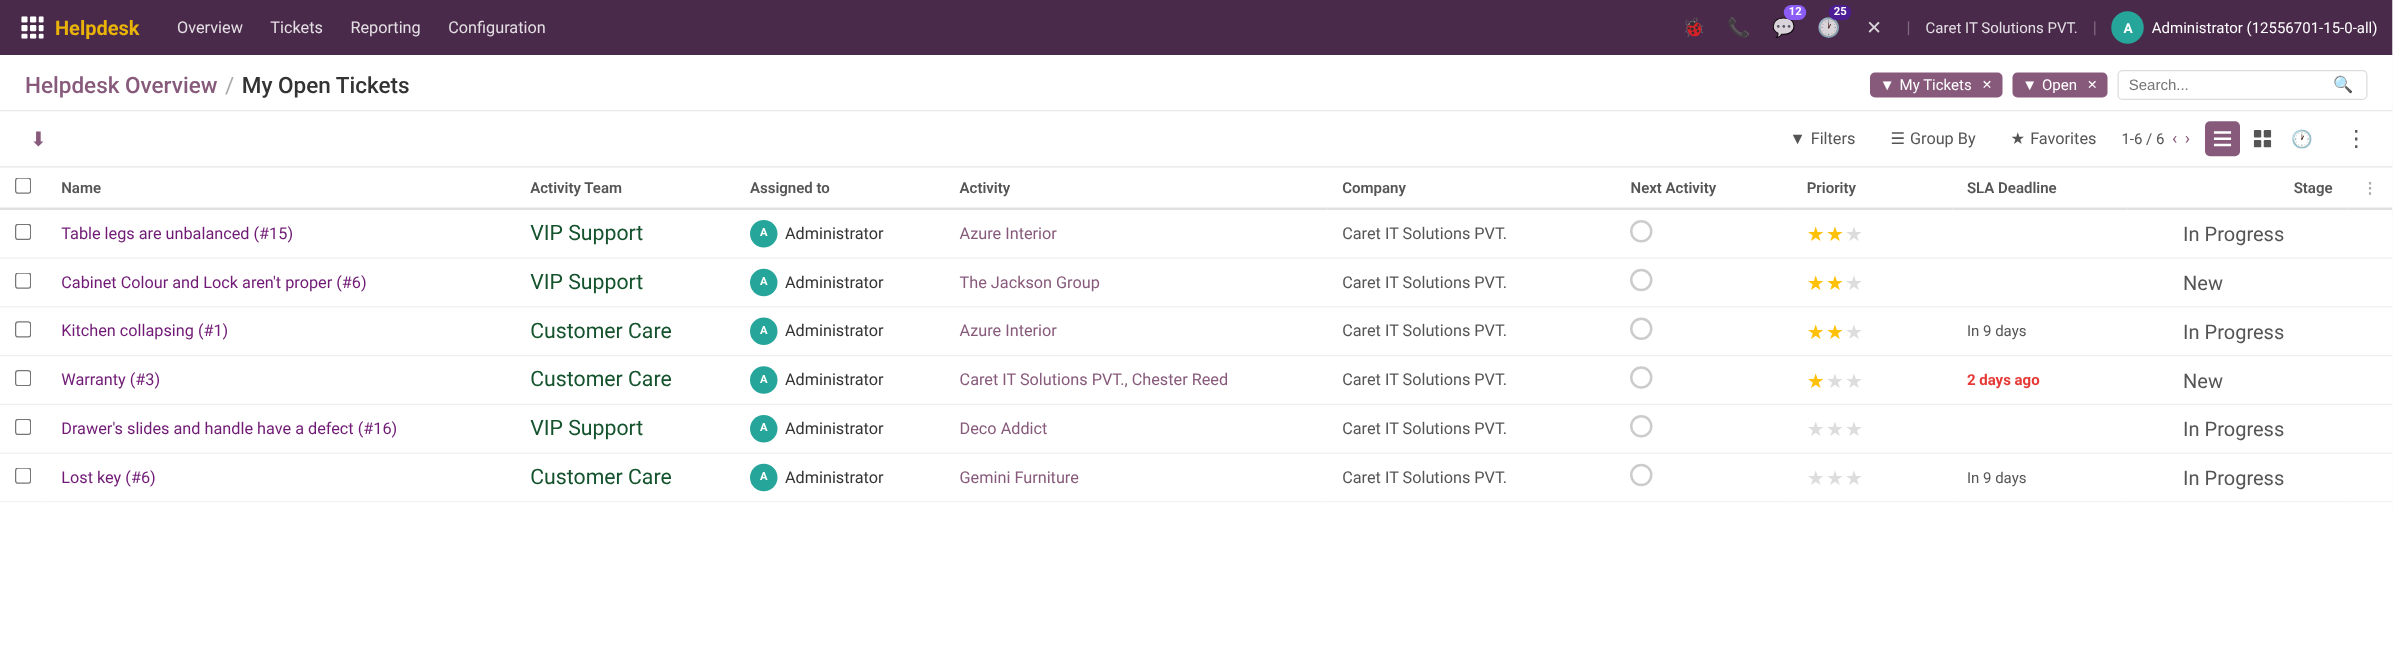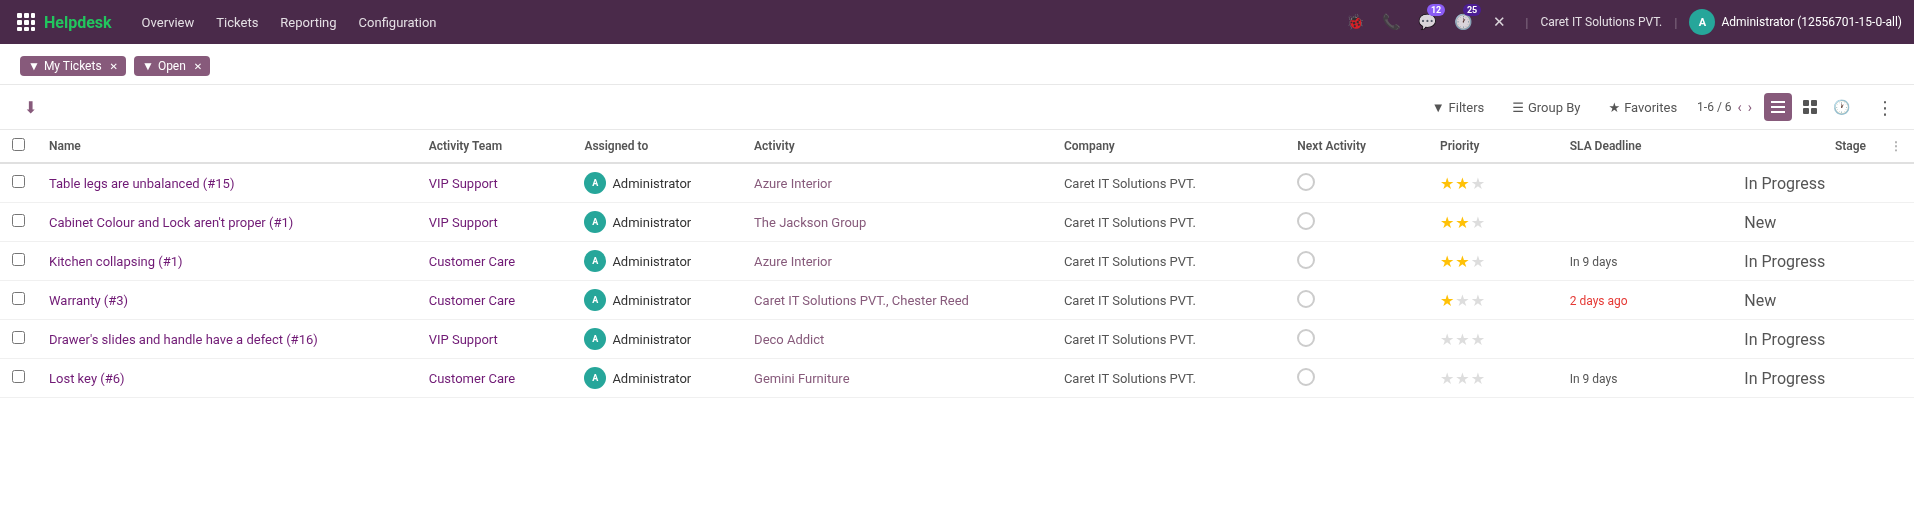--- a/index.html
+++ b/index.html
@@ -9,21 +9,21 @@
     .topnav {
       background: #4a2a4a;
       color: #fff;
       display: flex;
       align-items: center;
       height: 44px;
       padding: 0 12px;
       gap: 4px;
     }
     .topnav-grid-icon { width: 28px; height: 28px; display: flex; align-items: center; justify-content: center; cursor: pointer; }
-    .topnav-brand { font-size: 16px; font-weight: bold; margin-right: 16px; color: #22c55e; }
+    .topnav-brand { font-size: 16px; font-weight: bold; margin-right: 16px; color: #eab308; }
     .topnav-links { display: flex; gap: 2px; justify-content: center; }
     .topnav-link { color: rgba(255,255,255,0.85); padding: 6px 10px; border-radius: 4px; cursor: pointer; font-size: 13px; }
     .topnav-spacer { flex: 1; }
     .topnav-icons { display: flex; align-items: center; gap: 8px; }
     .nav-icon { color: rgba(255,255,255,0.8); cursor: pointer; width: 28px; height: 28px; display: flex; align-items: center; justify-content: center; font-size: 15px; }
     .badge-icon { position: relative; }
     .badge { position: absolute; top: -4px; right: -4px; background: #8b5cf6; color: #fff; border-radius: 10px; font-size: 9px; padding: 1px 4px; font-weight: bold; }
     .badge-green { background: #4c1d95; }
     .topnav-divider { color: rgba(255,255,255,0.3); margin: 0 4px; }
     .topnav-company { color: rgba(255,255,255,0.85); font-size: 12px; }
@@ -61,32 +61,32 @@
 
     
     .table-wrap { overflow-x: auto; }
     table { width: 100%; border-collapse: collapse; }
     thead tr { border-bottom: 2px solid #e0e0e0; padding-left: 20px; }
     th { padding: 8px 12px; text-align: left; font-size: 12px; font-weight: 600; color: #555; white-space: nowrap; cursor: pointer; }
     td { padding: 8px 12px; border-bottom: 1px solid #f0f0f0; vertical-align: middle; }
     .checkbox-cell { width: 30px; }
     .checkbox-cell input { cursor: pointer; }
     .ticket-link { color: #701a75; cursor: pointer; font-size: 13px; }
-    .team-cell { color: #701a75; font-size: 13px; }
+    .team-cell { color: #14532d; font-size: 17px; }
     .assignee { display: flex; align-items: center; gap: 6px; }
     .assignee-avatar { width: 22px; height: 22px; border-radius: 50%; background: #26a69a; color: #fff; display: flex; align-items: center; justify-content: center; font-size: 9px; font-weight: bold; }
     .customer-link { color: #875a7b; cursor: pointer; }
     .company-cell { color: #555; }
     .activity-circle { width: 18px; height: 18px; border-radius: 50%; border: 2px solid #ccc; display: inline-block; }
     .stars { display: flex; gap: 1px; }
     .star { font-size: 16px; }
     .star.filled { color: #ffc107; }
     .star.empty { color: #ddd; }
     .sla-cell { font-size: 12px; color: #555; }
-    .sla-red { color: #e53935; font-weight: 400; }
+    .sla-red { color: #e53935; font-weight: 700; }
     .stage-cell { font-size: 16px; color: #555; margin-left: 32px; }
 
     .th-checkbox { width: 30px; }
     .col-name { min-width: 200px; }
     .col-team { min-width: 120px; }
     .col-assigned { min-width: 130px; }
     .col-customer { min-width: 180px; }
     .col-company { min-width: 180px; }
     .col-activity { min-width: 110px; }
     .col-priority { min-width: 100px; }
@@ -136,30 +136,39 @@
     <div class="topnav-user">
       <div class="avatar">A</div>
       <span>Administrator (12556701-15-0-all)</span>
     </div>
   </div>
 </div>
 
 <div class="page">
 
   <div class="page-header">
+    <div class="breadcrumb">
+      <span class="breadcrumb-link">Helpdesk Overview</span>
+      <span class="breadcrumb-sep">/</span>
+      <span class="breadcrumb-current">My Open Tickets</span>
+    </div>
     <div class="header-right">
       <div class="filter-tag">
         <span>▼</span>
         <span>My Tickets</span>
         <span class="tag-x">✕</span>
       </div>
       <div class="filter-tag">
         <span>▼</span>
         <span>Open</span>
         <span class="tag-x">✕</span>
+      </div>
+      <div class="search-box">
+        <input type="text" placeholder="Search..." style="">
+        <span class="search-btn">🔍</span>
       </div>
     </div>
   </div>
 
   <div class="toolbar">
     <div class="toolbar-left">
       <span class="download-btn">⬇</span>
     </div>
     <div class="toolbar-right">
       <div class="toolbar-btn">
@@ -279,21 +288,21 @@
     <td>
       <span class="stage-cell">In Progress</span>
     </td>
     <td></td>
   </tr>
           <tr>
     <td class="checkbox-cell">
       <input type="checkbox" style="">
     </td>
     <td>
-      <span class="ticket-link">Cabinet Colour and Lock aren't proper (#1)</span>
+      <span class="ticket-link">Cabinet Colour and Lock aren't proper (#6)</span>
     </td>
     <td class="team-cell">
       <span>VIP Support</span>
     </td>
     <td>
       <div class="assignee">
         <div class="assignee-avatar">A</div>
         <span>Administrator</span>
       </div>
     </td>

